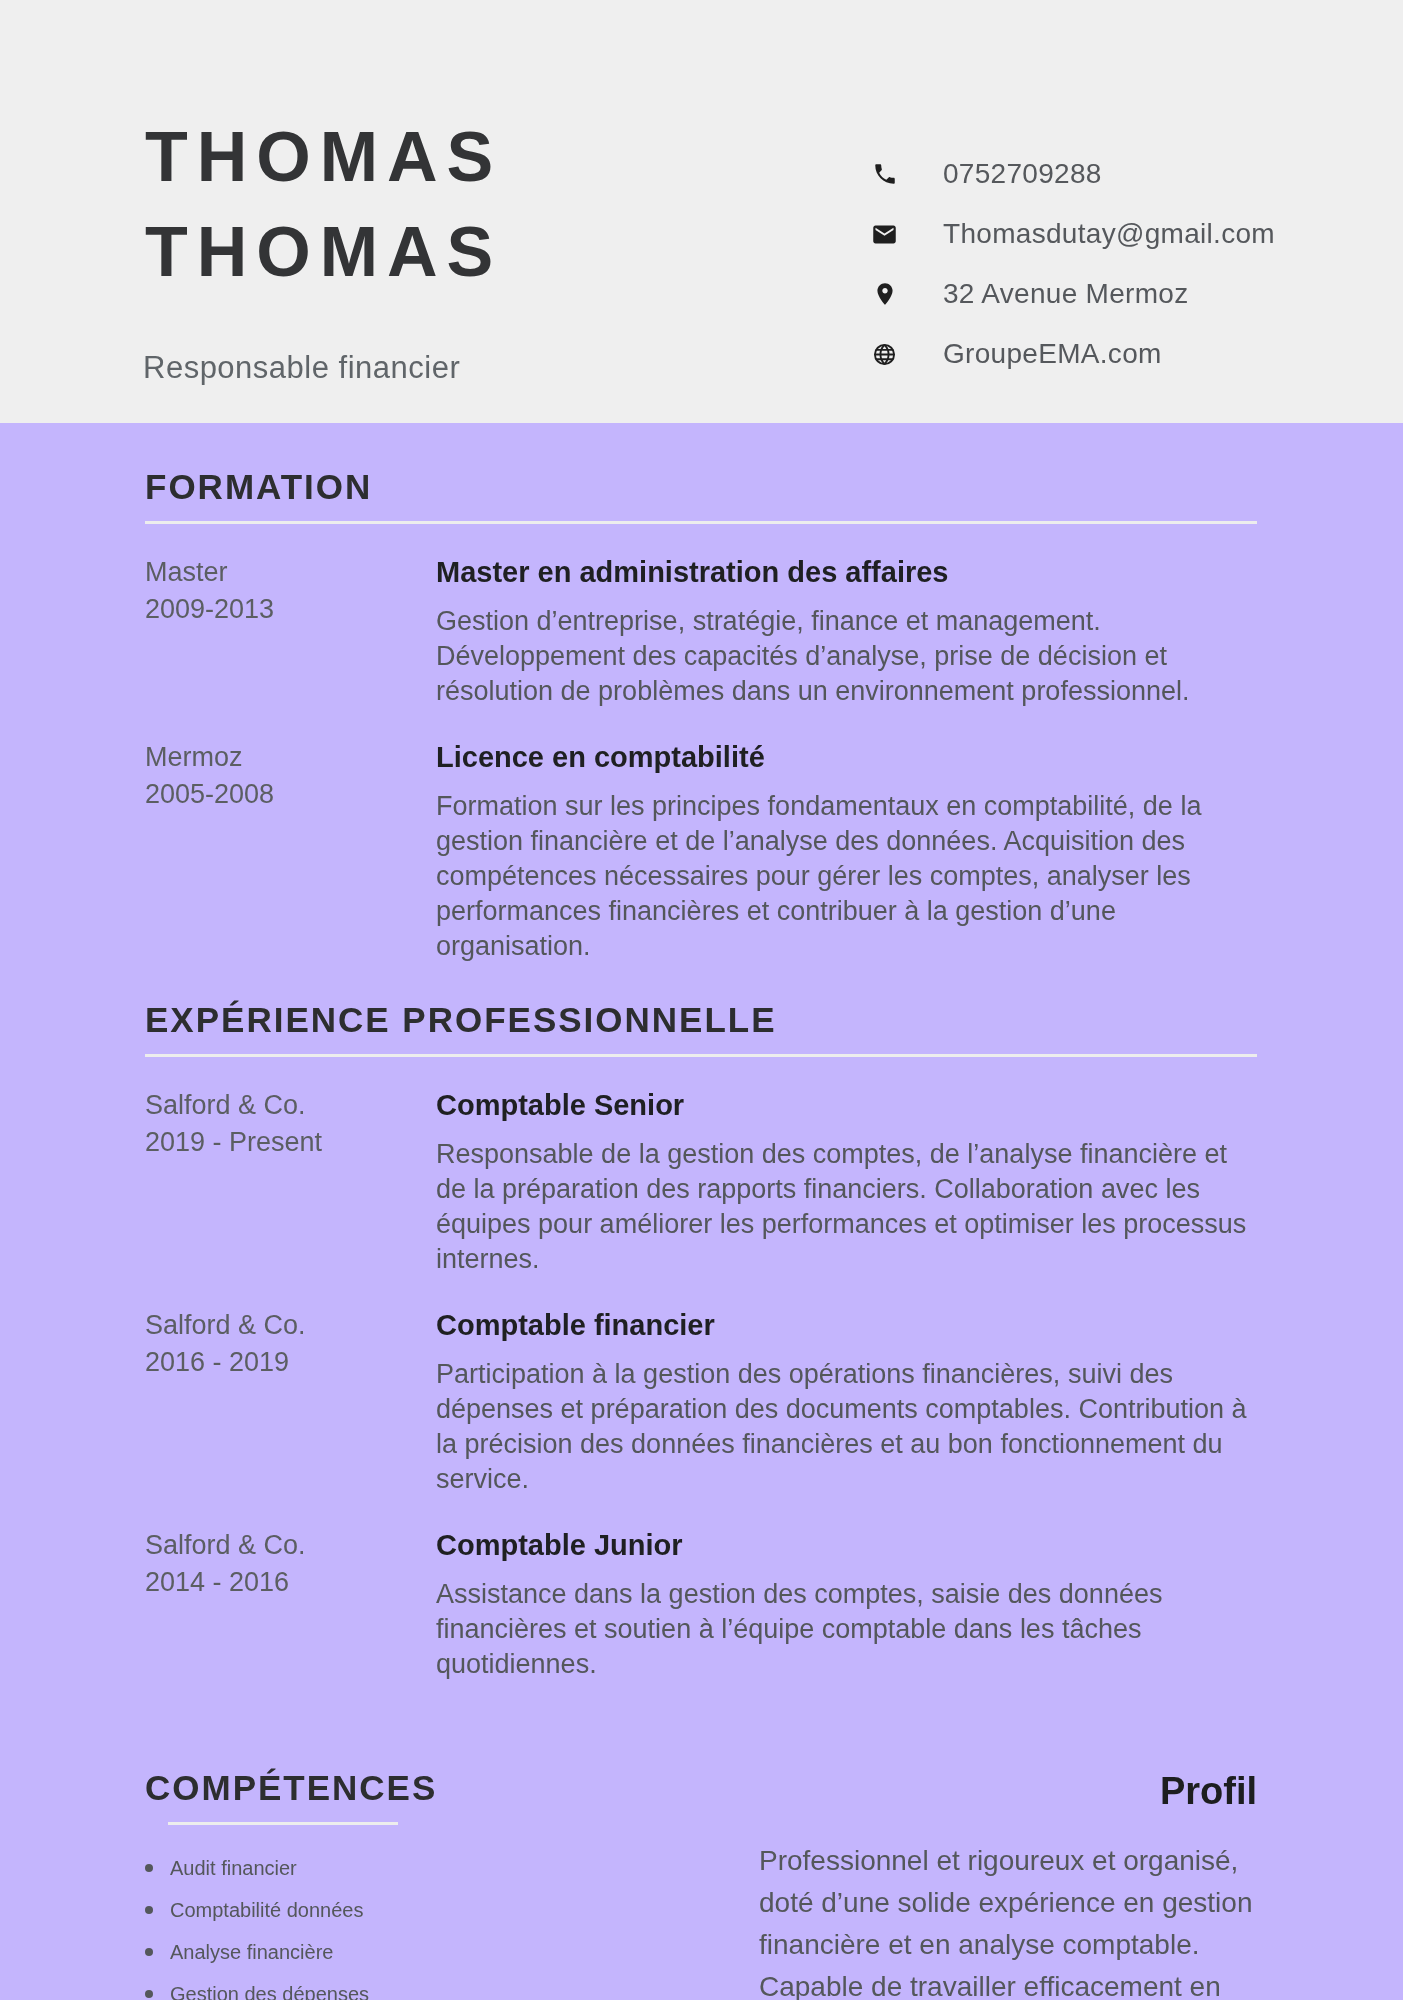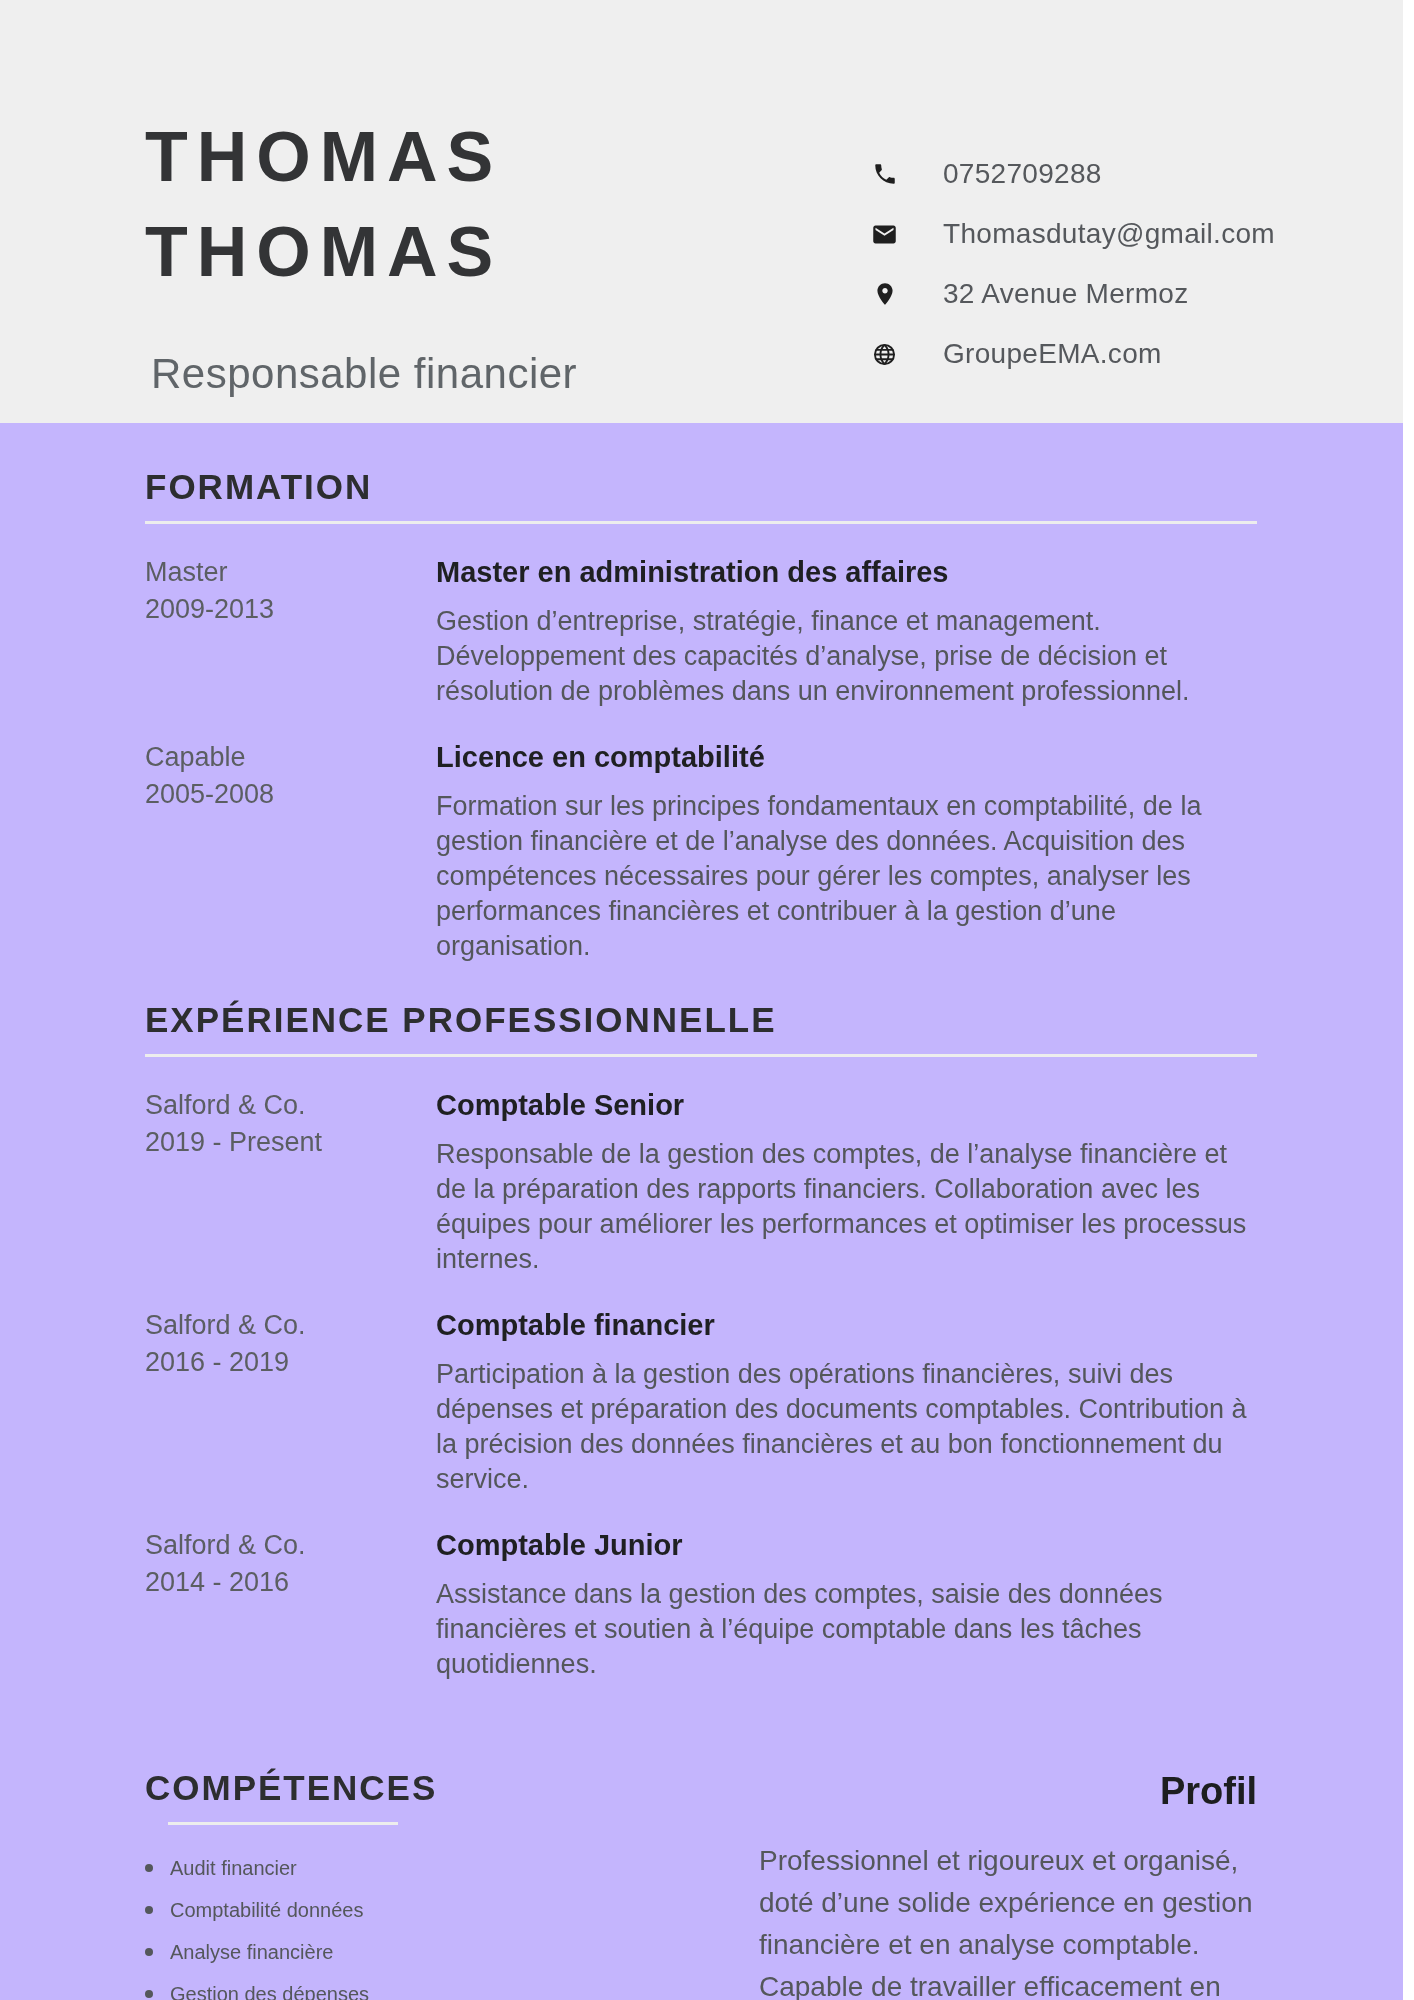--- a/index.html
+++ b/index.html
@@ -5,21 +5,21 @@
   * { margin:0; padding:0; box-sizing:border-box; }
   html,body { background:#ffffff; }
   body { width:1414px; height:2000px; font-family:"Liberation Sans", sans-serif; position:relative; }
 
   .page { width:1403px; height:2000px; background:#c4b5fd; overflow:hidden; }
 
   
   .header { height:423px; background:#efefef; position:relative; }
   .name { position:absolute; left:145px; top:110px; font-size:70px; font-weight:800;
           letter-spacing:9px; line-height:95px; color:#333436; }
-  .subtitle { position:absolute; left:151px; top:350px; font-size:42px; color:#606569; letter-spacing:0.5px; }
+  .subtitle { position:absolute; left:143px; top:350px; font-size:31px; color:#606569; letter-spacing:0.5px; }
 
   .contact { position:absolute; left:871px; top:160px; display:flex; flex-direction:column; gap:32px; }
   .contact-row { display:flex; align-items:center; height:28px; }
   .contact-icon { width:27px; height:27px; display:flex; align-items:center; justify-content:center; flex:0 0 27px; }
   .contact-icon svg { display:block; }
   .contact-text { margin-left:45px; font-size:28px; color:#55585c; letter-spacing:0.3px; }
 
   
   .main { padding:46px 146px 0 145px; }
 
@@ -109,21 +109,21 @@
             <div>2009-2013</div>
           </div>
           <div class="entry-right">
             <div class="entry-title">Master en administration des affaires</div>
             <div class="entry-desc">Gestion d’entreprise, stratégie, finance et management. Développement des capacités d’analyse, prise de décision et résolution de problèmes dans un environnement professionnel.</div>
           </div>
         </div>
 
         <div class="entry">
           <div class="entry-left">
-            <div>Capable</div>
+            <div>Mermoz</div>
             <div>2005-2008</div>
           </div>
           <div class="entry-right">
             <div class="entry-title">Licence en comptabilité</div>
             <div class="entry-desc">Formation sur les principes fondamentaux en comptabilité, de la gestion financière et de l’analyse des données. Acquisition des compétences nécessaires pour gérer les comptes, analyser les performances financières et contribuer à la gestion d’une organisation.</div>
           </div>
         </div>
 
       </div>
     </section>

